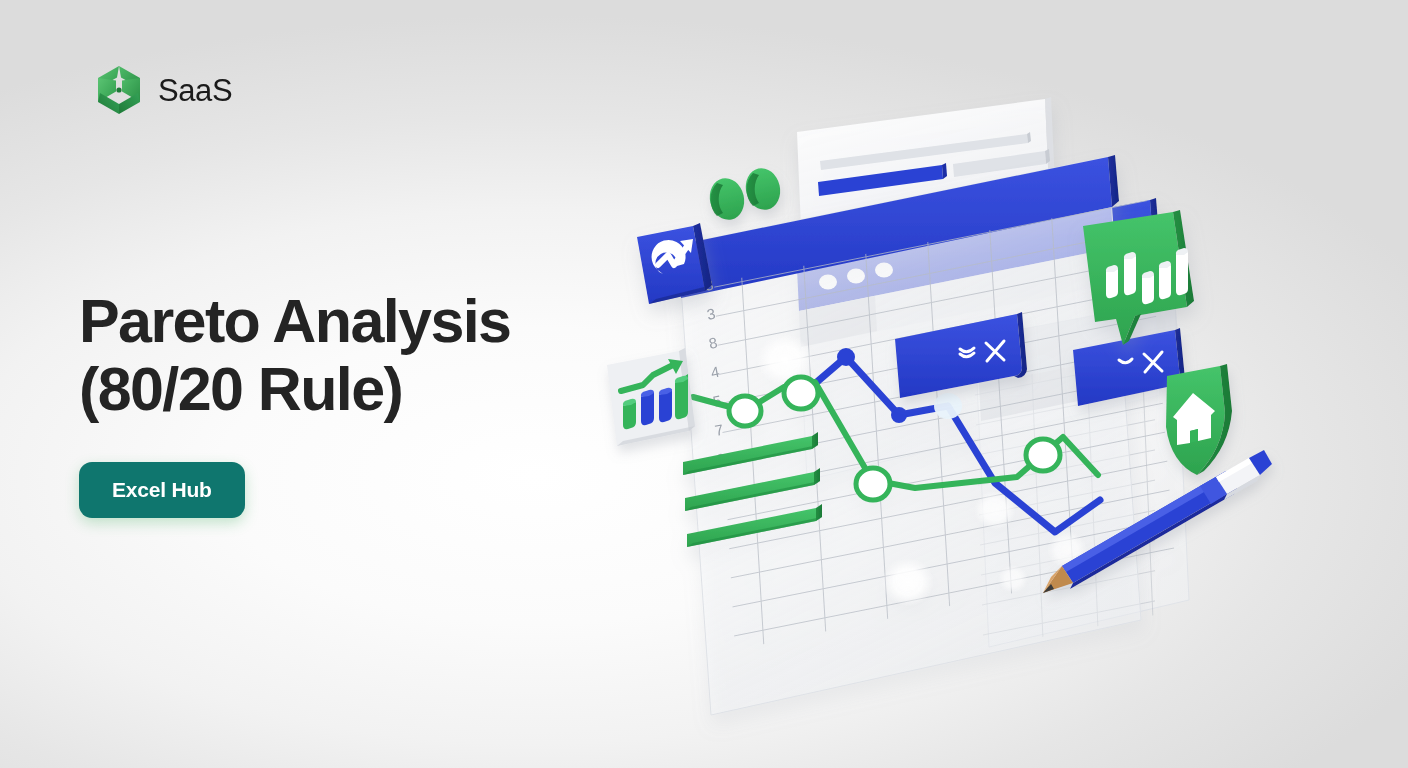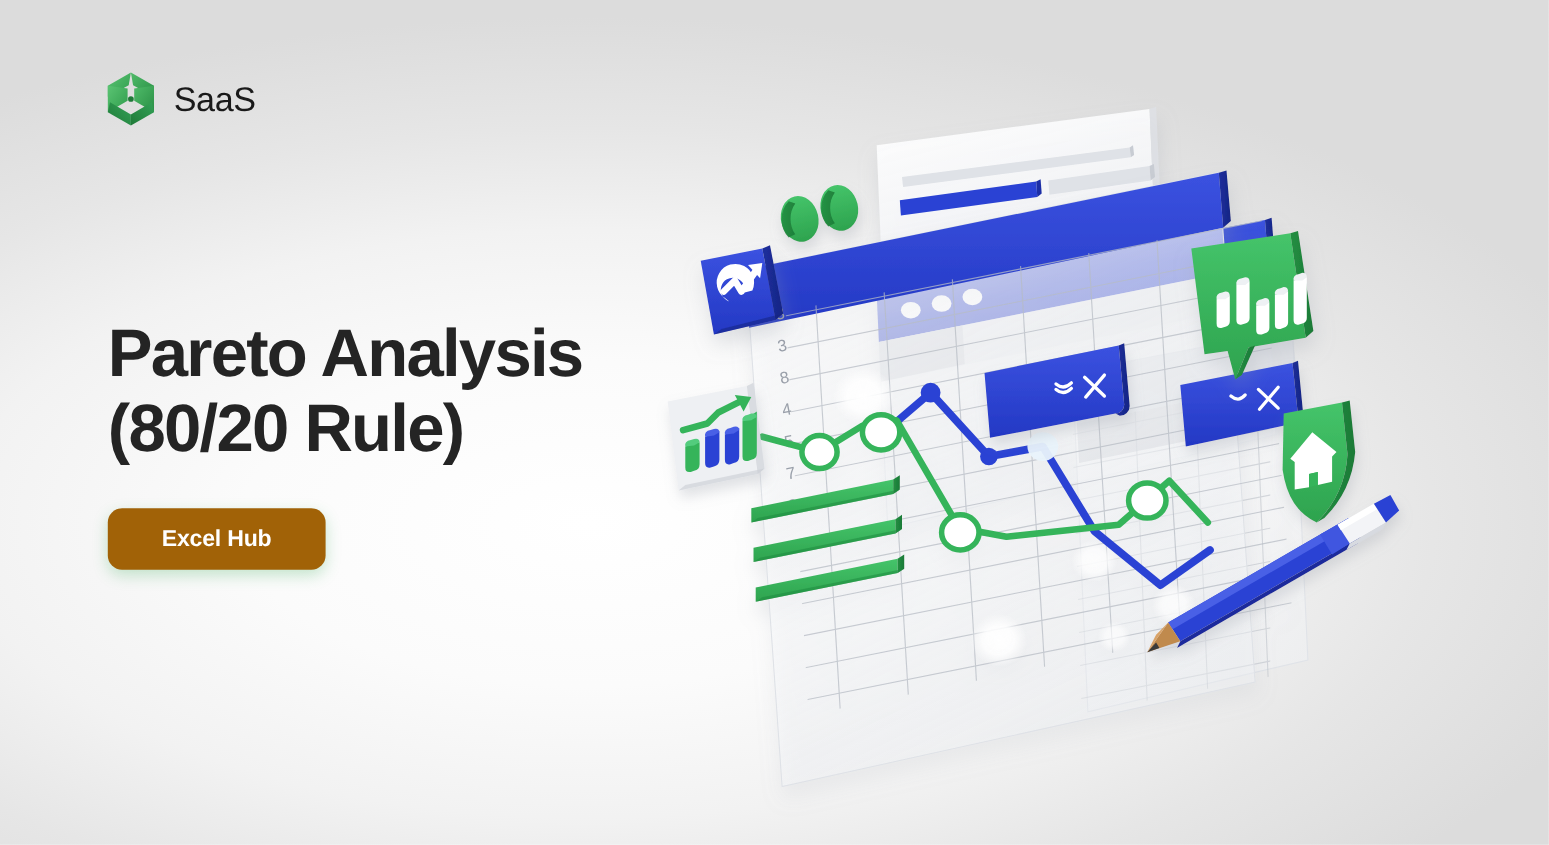--- a/index.html
+++ b/index.html
@@ -17,30 +17,30 @@
     position:absolute; left:95px; top:64px;
     display:flex; align-items:center; gap:15px;
   }
   #brand .mark { width:48px; height:52px; display:block; }
   #brand .word {
     font-size:31px; font-weight:400; color:#1a1a1a;
     letter-spacing:-0.4px; line-height:1;
   }
 
   
-  #hero { position:absolute; left:98px; top:287px; width:620px; }
+  #hero { position:absolute; left:79px; top:287px; width:620px; }
   #hero h1 {
     font-size:61px; font-weight:800; color:#242424;
     line-height:1.12; letter-spacing:-1.6px;
   }
   #hero h1 .l2 { display:block; }
   #cta {
     margin-top:38px; display:inline-flex; align-items:center; justify-content:center;
-    height:56px; padding:0 49px; border:none; border-radius:13px;
-    background:#a16207; color:#ffffff;
+    height:56px; padding:0 33px; border:none; border-radius:13px;
+    background:#0f766e; color:#ffffff;
     font-family:"Liberation Sans", sans-serif;
     font-size:21px; font-weight:700; letter-spacing:-0.2px;
     cursor:pointer;
     box-shadow:0 5px 14px rgba(52,168,83,.28);
   }
 
   
   #art { position:absolute; left:575px; top:95px; width:760px; height:580px; }
   #art svg { width:100%; height:100%; display:block; overflow:visible; }
 </style>

